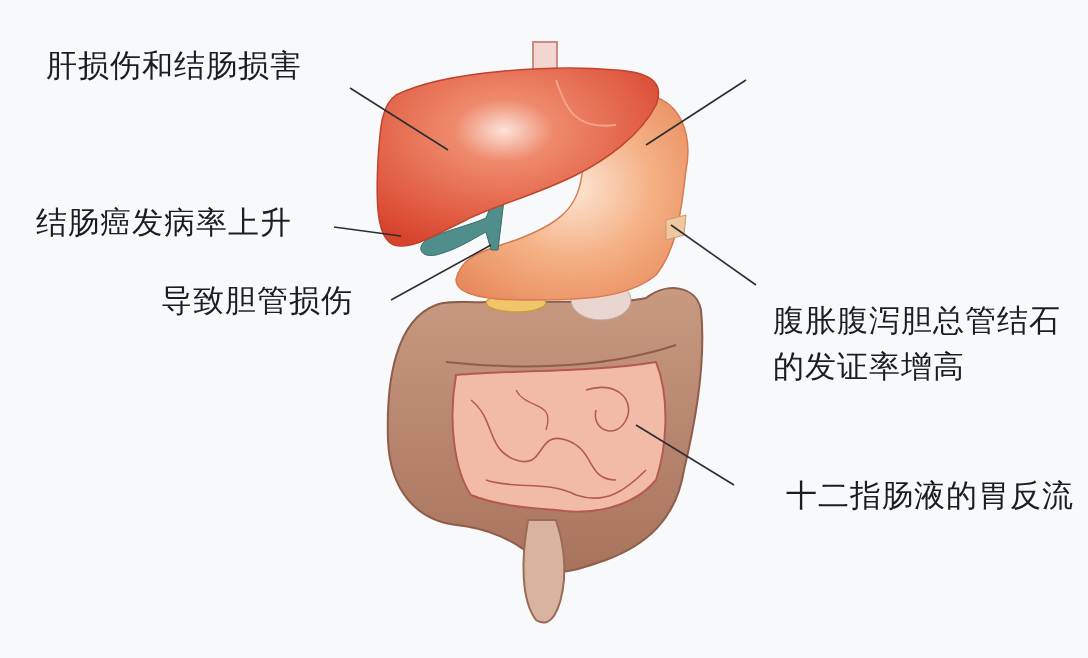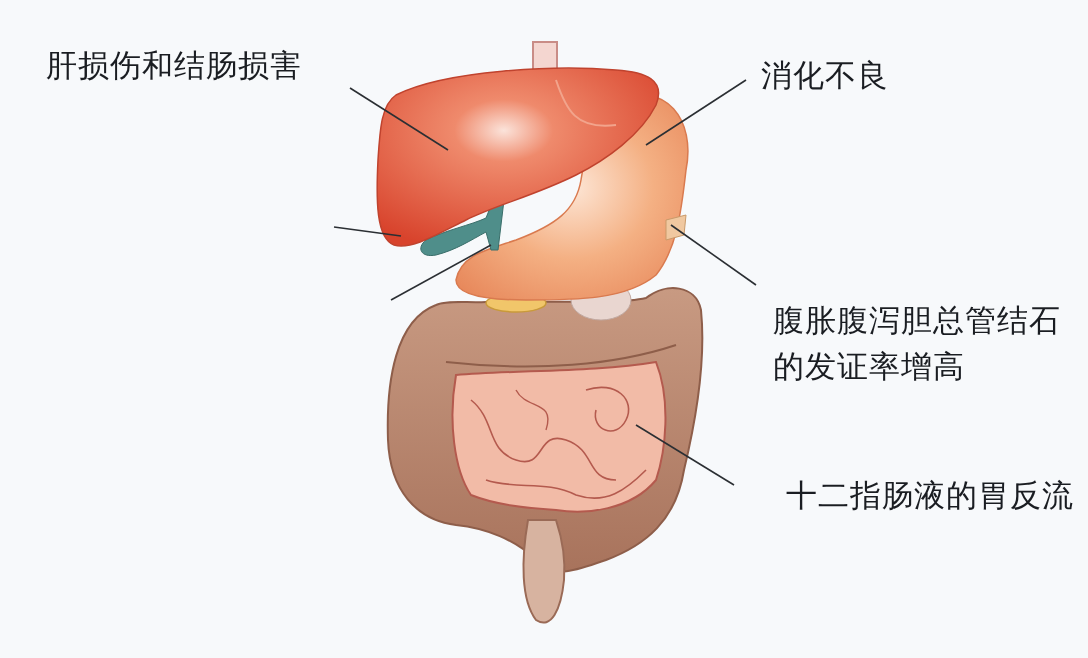--- a/index.html
+++ b/index.html
@@ -83,16 +83,17 @@
       <line x1="334" y1="88" x2="432" y2="150"></line>
       <line x1="318" y1="227" x2="385" y2="236"></line>
       <line x1="375" y1="300" x2="475" y2="245"></line>
       <line x1="730" y1="80" x2="630" y2="145"></line>
       <line x1="740" y1="285" x2="655" y2="225"></line>
       <line x1="718" y1="485" x2="620" y2="425"></line>
     </g>
   </svg>
 
   <div class="label" style="left:30px; top:43px;">肝损伤和结肠损害</div>
-  <div class="label" style="left:745px; top:53px;">消化不良</div>
+  <div class="label" style="left:20px; top:200px;">结肠癌发病率上升</div>
+  <div class="label" style="left:145px; top:278px;">导致胆管损伤</div>
   <div class="label multi" style="left:757px; top:265px; line-height:46px;">腹胀腹泻胆总管结石的发证率增高</div>
   <div class="label" style="left:723px; top:473px;margin-left:47px;">十二指肠液的胃反流</div>
 </div>
 
 </body></html>

